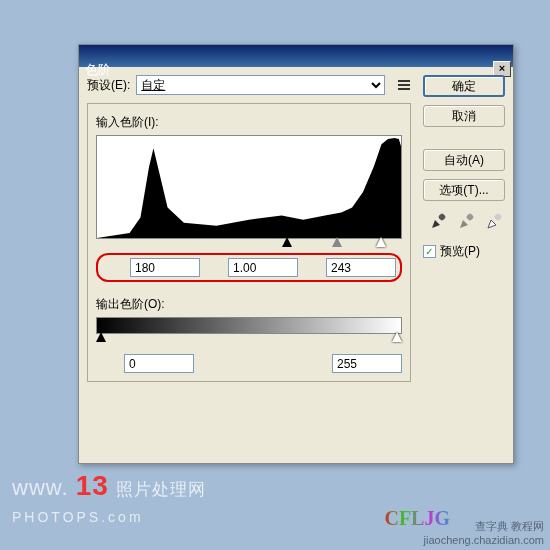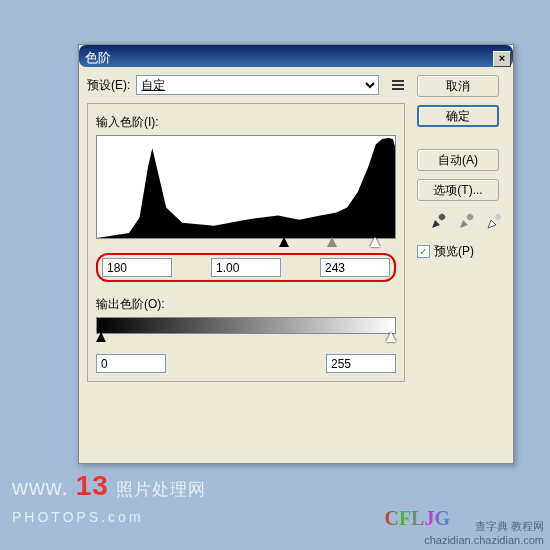--- a/index.html
+++ b/index.html
@@ -17,24 +17,23 @@
   width: 436px; height: 420px;
   background: #ece9d8;
   border: 1px solid #888;
   box-shadow: 2px 2px 6px rgba(0,0,0,0.3);
 }
 .titlebar {
   height: 22px;
   background: linear-gradient(to bottom, #0a246a, #3a6ea5);
   color: #fff;
   display: flex;
-  align-items: flex-end;
-  padding: 4px 2px 0 6px;
+  align-items: flex-start;
+  padding: 16px 2px 0 6px;
   font-size: 13px;
-  border-radius: 7px;
 }
 .titlebar .title { flex: 1; }
 .closebtn {
   width: 18px; height: 16px;
   background: #d4d0c8;
   border: 1px solid #fff;
   border-right-color: #404040;
   border-bottom-color: #404040;
   text-align: center;
   line-height: 12px;
@@ -92,20 +91,21 @@
 }
 .numbox {
   width: 70px;
   height: 19px;
   border: 1px solid #7f9db9;
   background: #fff;
   font-size: 12px;
   padding: 0 4px;
   display: inline-flex;
   align-items: center;
+  margin-left: 28px;
 }
 .output-label { margin-top: 14px; display: block; }
 .gradient {
   height: 17px;
   background: linear-gradient(to right, #000, #fff);
   border: 1px solid #888;
   margin-top: 4px;
 }
 .out-row { display: flex; justify-content: space-between; margin-top: 8px; }
 .btn {
@@ -213,22 +213,22 @@
           <div class="tri white" style="left:calc(100% - 8px)"></div>
         </div>
         <div class="out-row">
           <span class="numbox">0</span>
           <span class="numbox">255</span>
         </div>
       </div>
     </div>
 
     <div class="right">
+      <div class="btn focus">确定</div>
       <div class="btn">取消</div>
-      <div class="btn focus">确定</div>
       <div style="height:14px"></div>
       <div class="btn">自动(A)</div>
       <div class="btn">选项(T)...</div>
       <div class="droppers">
         <span class="dropper"><svg viewBox="0 0 20 20">
               <path d="M3,17 L6,9 L11,14 L3,17 Z" fill="#333"></path>
               <rect x="10" y="3" width="6" height="6" rx="2" fill="#555" transform="rotate(45 13 6)"></rect>
             </svg></span>
         <span class="dropper"><svg viewBox="0 0 20 20">
               <path d="M3,17 L6,9 L11,14 L3,17 Z" fill="#888"></path>
@@ -251,14 +251,14 @@
   <span>www.</span>
   <span class="red">13</span>
   <span class="cn">照片处理网</span><br>
   <span style="font-size:14px;letter-spacing:3px">PHOTOPS.com</span>
 </div>
 
 <div class="logo2">CFLJG</div>
 
 <div class="footer-r">
   <div>查字典  教程网</div>
-  <div>chazidian.chazidian.com</div>
+  <div>jiaocheng.chazidian.com</div>
 </div>
 
 </body></html>

